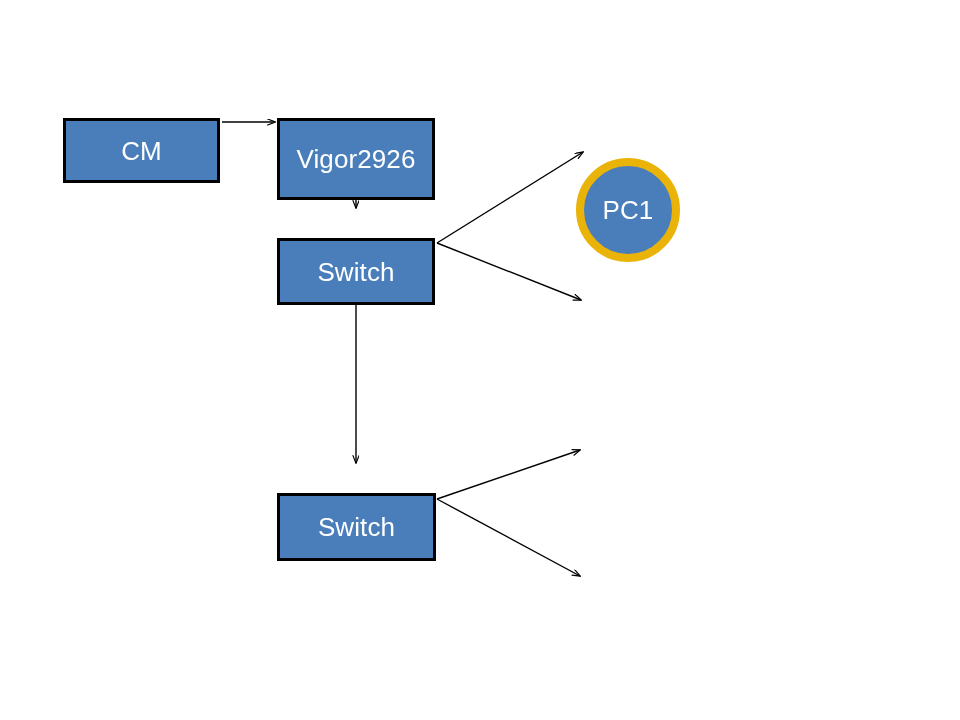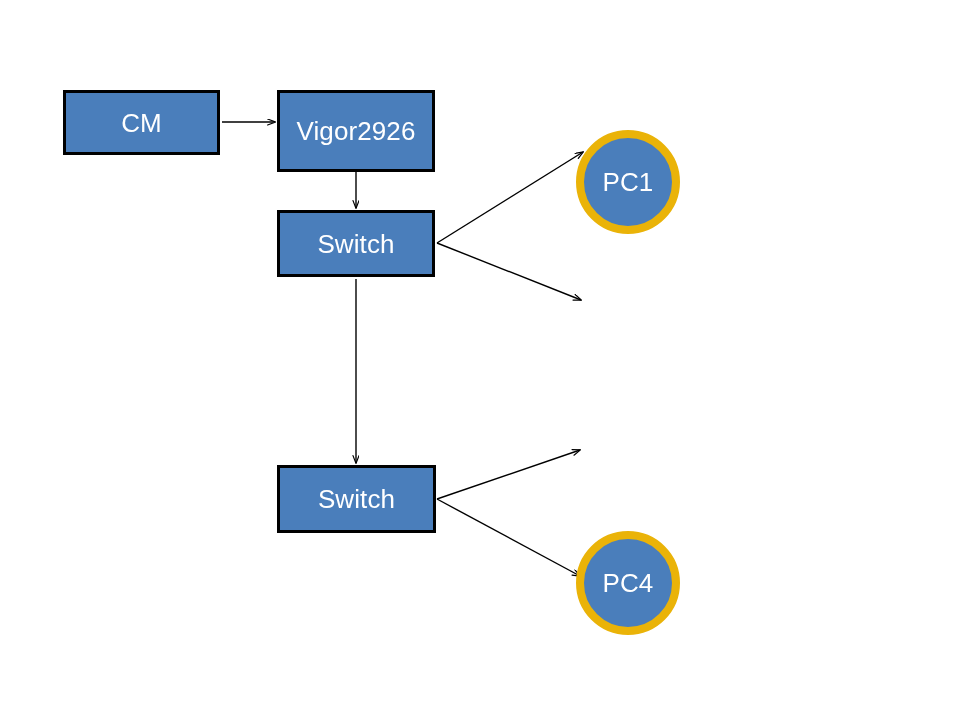--- a/index.html
+++ b/index.html
@@ -30,20 +30,21 @@
   .node {
     position: absolute;
     box-sizing: border-box;
     display: flex;
     align-items: center;
     justify-content: center;
     color: #ffffff;
     text-align: right;
     line-height: 1;
     user-select: none;
+    margin-top: 28px;
   }
   .node-box {
     background: #4A7EBB;
     border: 3px solid #000000;
     border-radius: 0;
   }
   .node-circle {
     background: #4A7EBB;
     border: 8px solid #eab308;
     border-radius: 50%;
@@ -94,17 +95,14 @@
   <div class="node node-box" style="left:277px; top:465px; width:159px; height:68px;">
     <span class="node-label">Switch</span>
   </div>
 
   <div class="node node-circle" style="left:576px; top:130px; width:104px; height:104px;">
     <span class="node-label">PC1</span>
   </div>
 
 
 
-  <div class="node node-circle" style="left:576px; top:531px; width:104px; height:104px;">
-    <span class="node-label">PC4</span>
-  </div>
 
 </div>
 
 </body></html>

